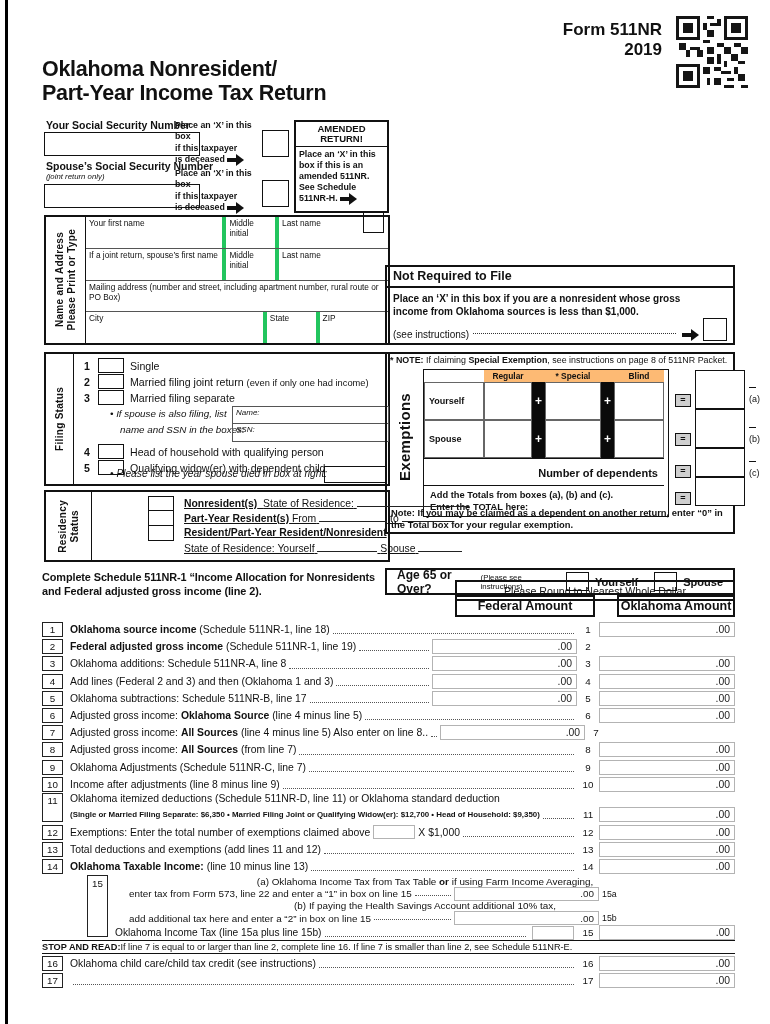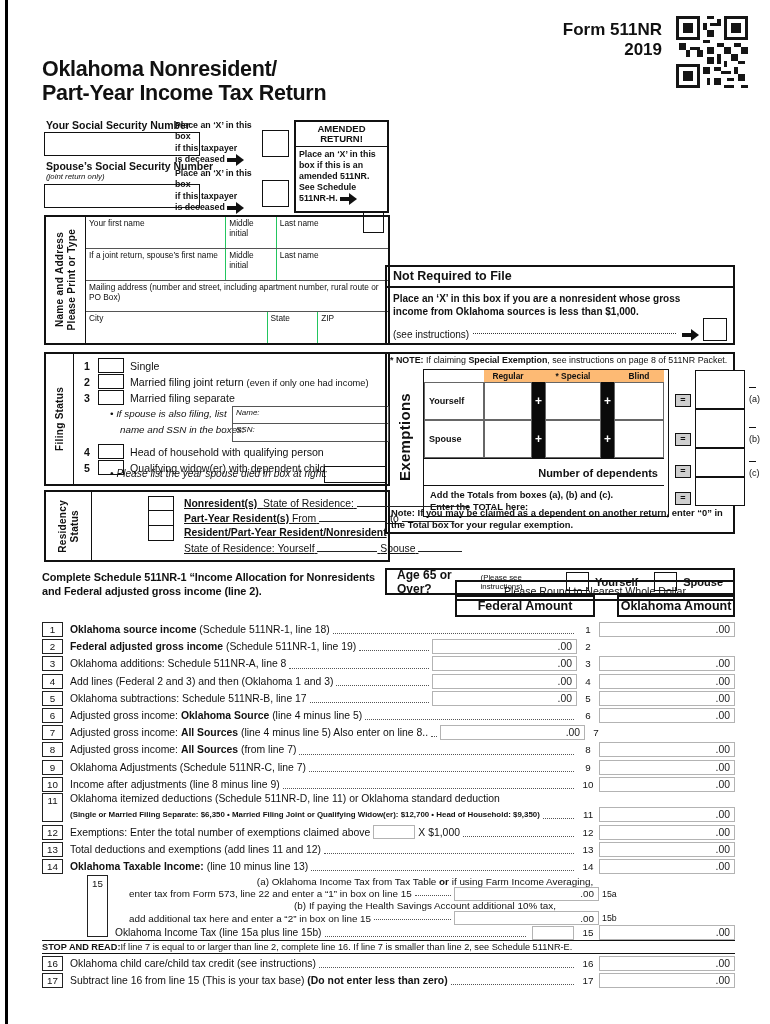--- a/index.html
+++ b/index.html
@@ -36,21 +36,21 @@
   #amended .cb { position:absolute; right:3px; bottom:-26px; width:21px; height:21px; }
 
   
   #nameaddr { left:44px; top:215px; width:346px; height:130px; border:2px solid #111; display:flex; }
   .vcell { border-right:1.7px solid #111; display:flex; align-items:center; justify-content:center; gap:1px; flex:none; }
   .vtxt { writing-mode:vertical-rl; transform:rotate(180deg); font-weight:bold; font-size:10px; letter-spacing:.3px; white-space:nowrap; }
   #nameaddr .vcell { width:40px; }
   #na-grid { flex:1; display:flex; flex-direction:column; }
   .na-row { flex:1; display:flex; border-bottom:1px solid #555; }
   .na-row:last-child { border-bottom:none; }
-  .na-cell { padding:1px 3px; font-size:8.3px; border-left:1px solid #22c55e; }
+  .na-cell { padding:1px 3px; font-size:8.3px; border-left:4px solid #22c55e; }
   .na-cell:first-child { border-left:none; }
 
   
   #notreq { left:385px; top:265px; width:350px; height:80px; border:2px solid #111; }
   #notreq .t { font-size:12.5px; font-weight:bold; padding:2px 6px 3px; border-bottom:2px solid #111; }
   #notreq .bd { padding:4px 6px 0; font-size:10px; font-weight:bold; line-height:1.3; position:relative; }
   #notreq .see-row { display:flex; align-items:flex-end; font-weight:normal; }
   #notreq .dots { flex:1; border-bottom:1.6px dotted #333; margin:0 4px 3px; }
   #notreq .cb { width:24px; height:23px; margin-left:2px; }
 
@@ -616,21 +616,20 @@
       <span class="lbl">Oklahoma child care/child tax credit (see instructions)</span>
       <span class="dots"></span>
       <span class="rnum">16</span>
       <span class="amt ok">
           <span>.00</span>
         </span>
     </div>
 
     <div class="trow h17">
       <span class="lnum">17</span>
-      <span class="lbl"><span>Subtract line 16 from line 15 (This is your tax base) </span><b>(Do not enter less than zero)</b></span>
       <span class="dots"></span>
       <span class="rnum">17</span>
       <span class="amt ok">
           <span>.00</span>
         </span>
     </div>
 
   </div>
 </div>
 

